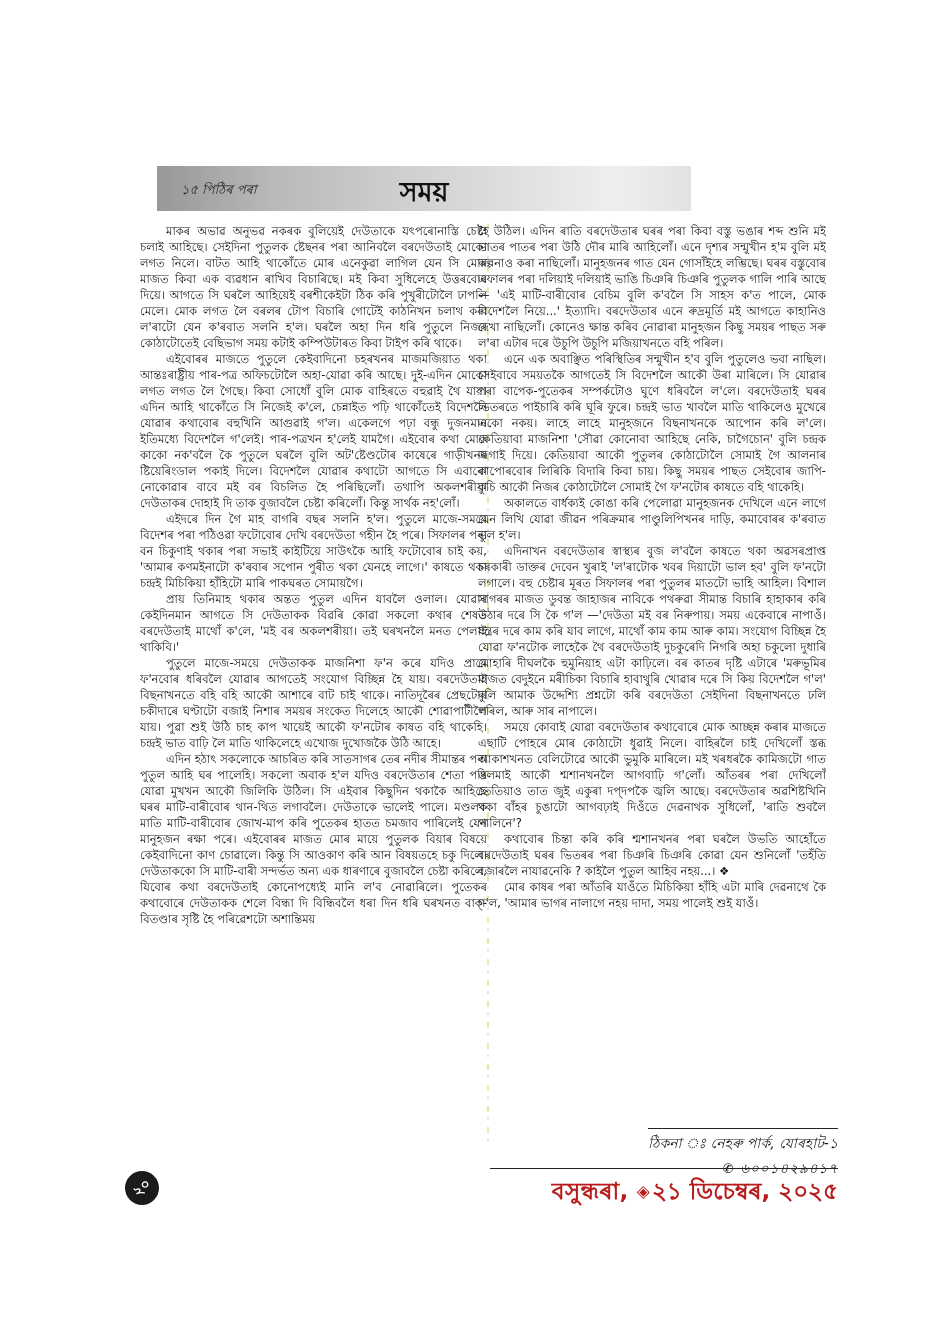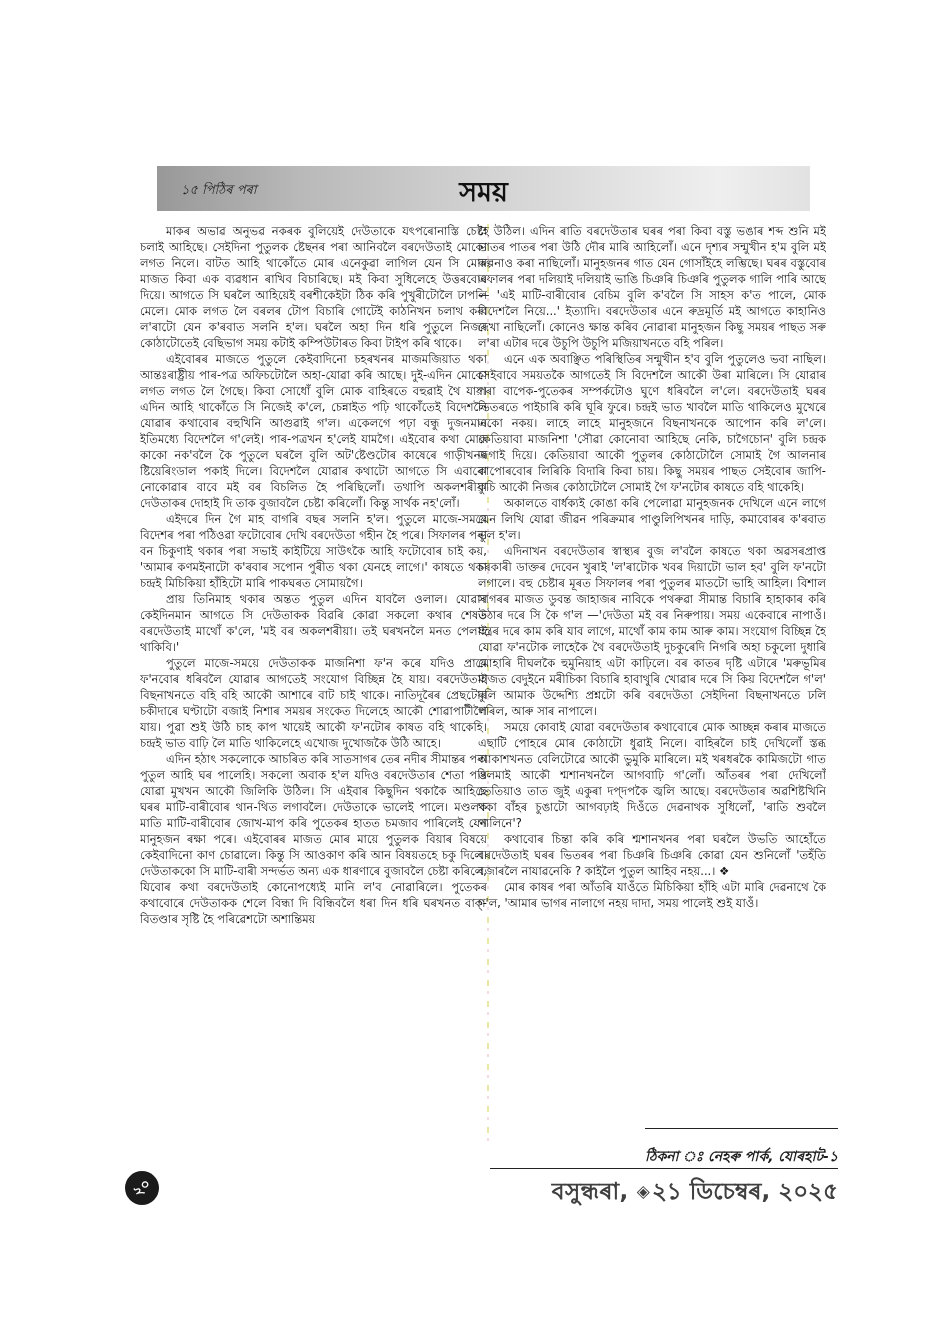--- a/index.html
+++ b/index.html
@@ -9,21 +9,21 @@
     width:945px; height:1337px;
     position:relative;
     font-family:"Liberation Serif","DejaVu Serif",serif;
     color:#1c1c1c;
     overflow:hidden;
   }
   .sheet { position:absolute; inset:0; background:#ffffff; }
 
   
   .header-bar {
-    position:absolute; left:157px; top:166px; width:653px; height:45px;
+    position:absolute; left:157px; top:166px; width:534px; height:45px;
     background:linear-gradient(90deg,#989898 0%,#b9b9b9 22%,#cecece 45%,#dedede 65%,#efefef 86%,#e2e2e2 100%);
     display:flex; align-items:center;
   }
   .cont-label {
     position:absolute; left:24px; top:14px;
     font-style:italic; font-size:13px; color:#1f1f1f;
     font-family:"DejaVu Sans",sans-serif;
   }
   .section-title {
     position:absolute; left:0; right:0; text-align:center; top:5px;
@@ -57,36 +57,36 @@
 
   
   .sig {
     position:absolute; right:107px; top:1128px; width:360px;
     text-align:right;
     font-family:"DejaVu Sans",sans-serif;
   }
   .sig-address {
     display:inline-block;
     border-top:1.5px solid #222;
-    padding-top:16px;
-    font-style:italic; font-weight:bold; font-size:14px;
+    padding-top:3px;
+    font-style:italic; font-weight:normal; font-size:14px;
   }
   .sig-phone {
     font-size:13.5px; letter-spacing:1px; margin-top:2px;
     font-style:italic;
   }
   .sig-phone .phone-icon { font-style:normal; font-size:13px; }
 
   
   .masthead-line {
     position:absolute; right:107px; top:1168px; width:348px;
     border-top:1.5px solid #222;
     padding-top:4px;
     text-align:right;
-    font-weight:bold; font-size:23px; color:#404040;
+    font-weight:bold; font-size:23px; color:#b91c1c;
     font-family:"DejaVu Sans",sans-serif;
     white-space:nowrap;
   }
   .masthead-line .ornament { font-size:17px; vertical-align:2px; padding:0 2px 0 8px; }
   .masthead-line .pub { letter-spacing:.5px; }
 
   
   .page-number-badge {
     position:absolute; left:125px; top:1171px;
     width:34px; height:34px; border-radius:50%;
@@ -125,20 +125,24 @@
     <p>এনে এক অবাঞ্ছিত পৰিস্থিতিৰ সন্মুখীন হ'ব বুলি পুতুলেও ভবা নাছিল। সেইবাবে সময়তকৈ আগতেই সি বিদেশলৈ আকৌ উৰা মাৰিলে। সি যোৱাৰ পৰা বাপেক-পুতেকৰ সম্পৰ্কটোও ঘুণে ধৰিবলৈ ল'লে। বৰদেউতাই ঘৰৰ ভিতৰতে পাইচাৰি কৰি ঘূৰি ফুৰে। চন্দ্ৰই ভাত খাবলৈ মাতি থাকিলেও মুখেৰে একো নকয়। লাহে লাহে মানুহজনে বিছনাখনকে আপোন কৰি ল'লে। কেতিয়াবা মাজনিশা 'সৌৱা কোনোবা আহিছে নেকি, চাগৈচোন' বুলি চন্দ্ৰক জগাই দিয়ে। কেতিয়াবা আকৌ পুতুলৰ কোঠাটোলৈ সোমাই গৈ আলনাৰ কাপোৰবোৰ লিৰিকি বিদাৰি কিবা চায়। কিছু সময়ৰ পাছত সেইবোৰ জাপি-কুচি আকৌ নিজৰ কোঠাটোলৈ সোমাই গৈ ফ'নটোৰ কাষতে বহি থাকেহি।</p>
     <p>অকালতে বাৰ্ধক্যই কোঙা কৰি পেলোৱা মানুহজনক দেখিলে এনে লাগে যেন লিখি যোৱা জীৱন পৰিক্ৰমাৰ পাণ্ডুলিপিখনৰ দাড়ি, কমাবোৰৰ ক'ৰবাত ভুল হ'ল।</p>
     <p>এদিনাখন বৰদেউতাৰ স্বাস্থ্যৰ বুজ ল'বলৈ কাষতে থকা অৱসৰপ্ৰাপ্ত চৰকাৰী ডাক্তৰ দেবেন খুৰাই 'ল'ৰাটোক খবৰ দিয়াটো ভাল হব' বুলি ফ'নটো লগালে। বহু চেষ্টাৰ মূৰত সিফালৰ পৰা পুতুলৰ মাতটো ভাহি আহিল। বিশাল সাগৰৰ মাজত ডুবন্ত জাহাজৰ নাবিকে পথৰুৱা সীমান্ত বিচাৰি হাহাকাৰ কৰি উঠাৰ দৰে সি কৈ গ'ল —'দেউতা মই বৰ নিৰুপায়। সময় একেবাৰে নাপাওঁ। যন্ত্ৰৰ দৰে কাম কৰি যাব লাগে, মাথোঁ কাম কাম আৰু কাম। সংযোগ বিচ্ছিন্ন হৈ যোৱা ফ'নটোক লাহেকৈ থৈ বৰদেউতাই দুচকুৰেদি নিগৰি অহা চকুলো দুধাৰি মোহাৰি দীঘলকৈ হুমুনিয়াহ এটা কাঢ়িলে। বৰ কাতৰ দৃষ্টি এটাৰে 'মৰুভূমিৰ মাজত বেদুইনে মৰীচিকা বিচাৰি হাবাথুৰি খোৱাৰ দৰে সি কিয় বিদেশলৈ গ'ল' বুলি আমাক উদ্দেশ্যি প্ৰশ্নটো কৰি বৰদেউতা সেইদিনা বিছনাখনতে ঢলি পৰিল, আৰু সাৰ নাপালে।</p>
     <p>সময়ে কোবাই যোৱা বৰদেউতাৰ কথাবোৰে মোক আচ্ছন্ন কৰাৰ মাজতে এছাটি পোহৰে মোৰ কোঠাটো ধুৱাই নিলে। বাহিৰলৈ চাই দেখিলোঁ স্তব্ধ আকাশখনত বেলিটোৱে আকৌ ভুমুকি মাৰিলে। মই খৰধৰকৈ কামিজটো গাত ওলমাই আকৌ শ্মশানখনলৈ আগবাঢ়ি গ'লোঁ। আঁতৰৰ পৰা দেখিলোঁ তেতিয়াও তাত জুই একুৰা দপ্‌দপকৈ জ্বলি আছে। বৰদেউতাৰ অৱশিষ্টখিনি থকা বাঁহৰ চুঙাটো আগবঢ়াই দিওঁতে দেৱনাথক সুধিলোঁ, 'ৰাতি শুবলৈ পালিনে'?</p>
     <p>কথাবোৰ চিন্তা কৰি কৰি শ্মশানখনৰ পৰা ঘৰলৈ উভতি আহোঁতে বৰদেউতাই ঘৰৰ ভিতৰৰ পৰা চিঞৰি চিঞৰি কোৱা যেন শুনিলোঁ 'তহঁতি বজাৰলৈ নাযাৱনেকি ? কাইলৈ পুতুল আহিব নহয়...। ❖</p>
     <p>মোৰ কাষৰ পৰা আঁতৰি যাওঁতে মিচিকিয়া হাঁহি এটা মাৰি দেৱনাথে কৈ গ'ল, 'আমাৰ ভাগৰ নালাগে নহয় দাদা, সময় পালেই শুই যাওঁ।</p>
   </div>
 
   <div class="sig">
     <span class="sig-address">ঠিকনা ঃ নেহৰু পাৰ্ক, যোৰহাট-১</span>
+    <div class="sig-phone">
+      <span class="phone-icon">✆</span>
+      <span>৬০০১৪২৯৪১৭</span>
+    </div>
   </div>
 
   <div class="masthead-line">
     <span class="pub">বসুন্ধৰা,</span><span class="ornament">◈</span><span>২১ ডিচেম্বৰ, ২০২৫</span>
   </div>
 
   <div class="page-number-badge">
     <span>২০</span>
   </div>
 

